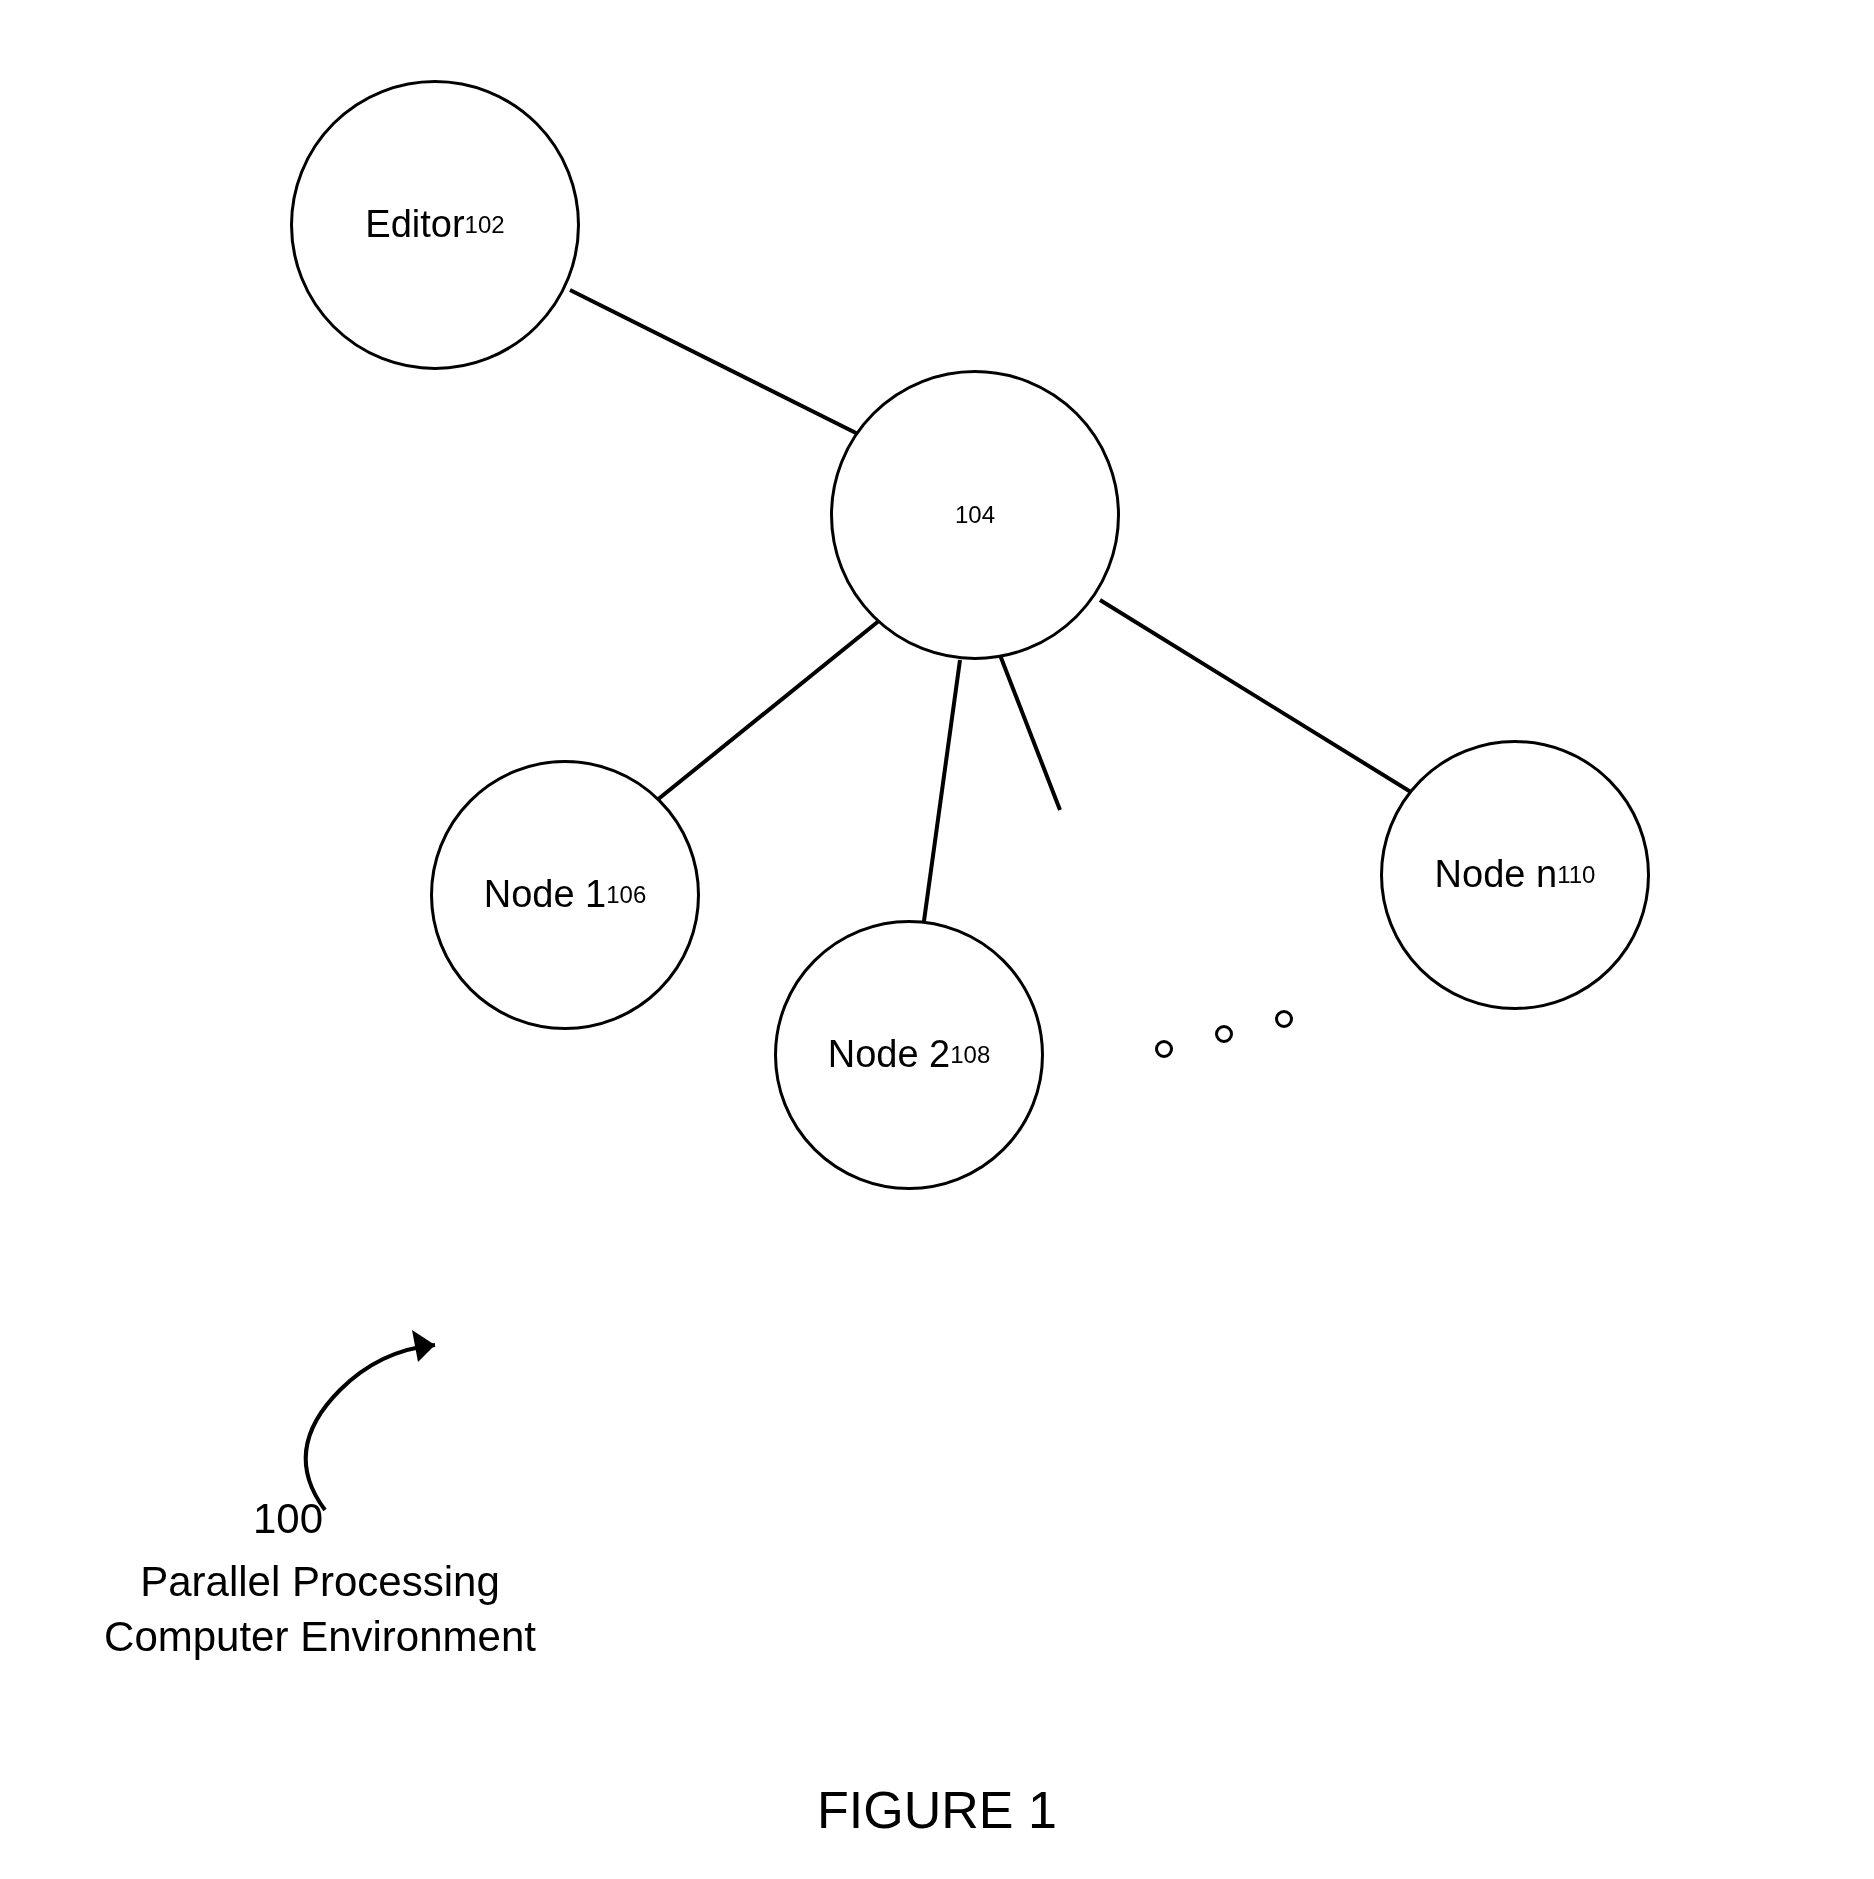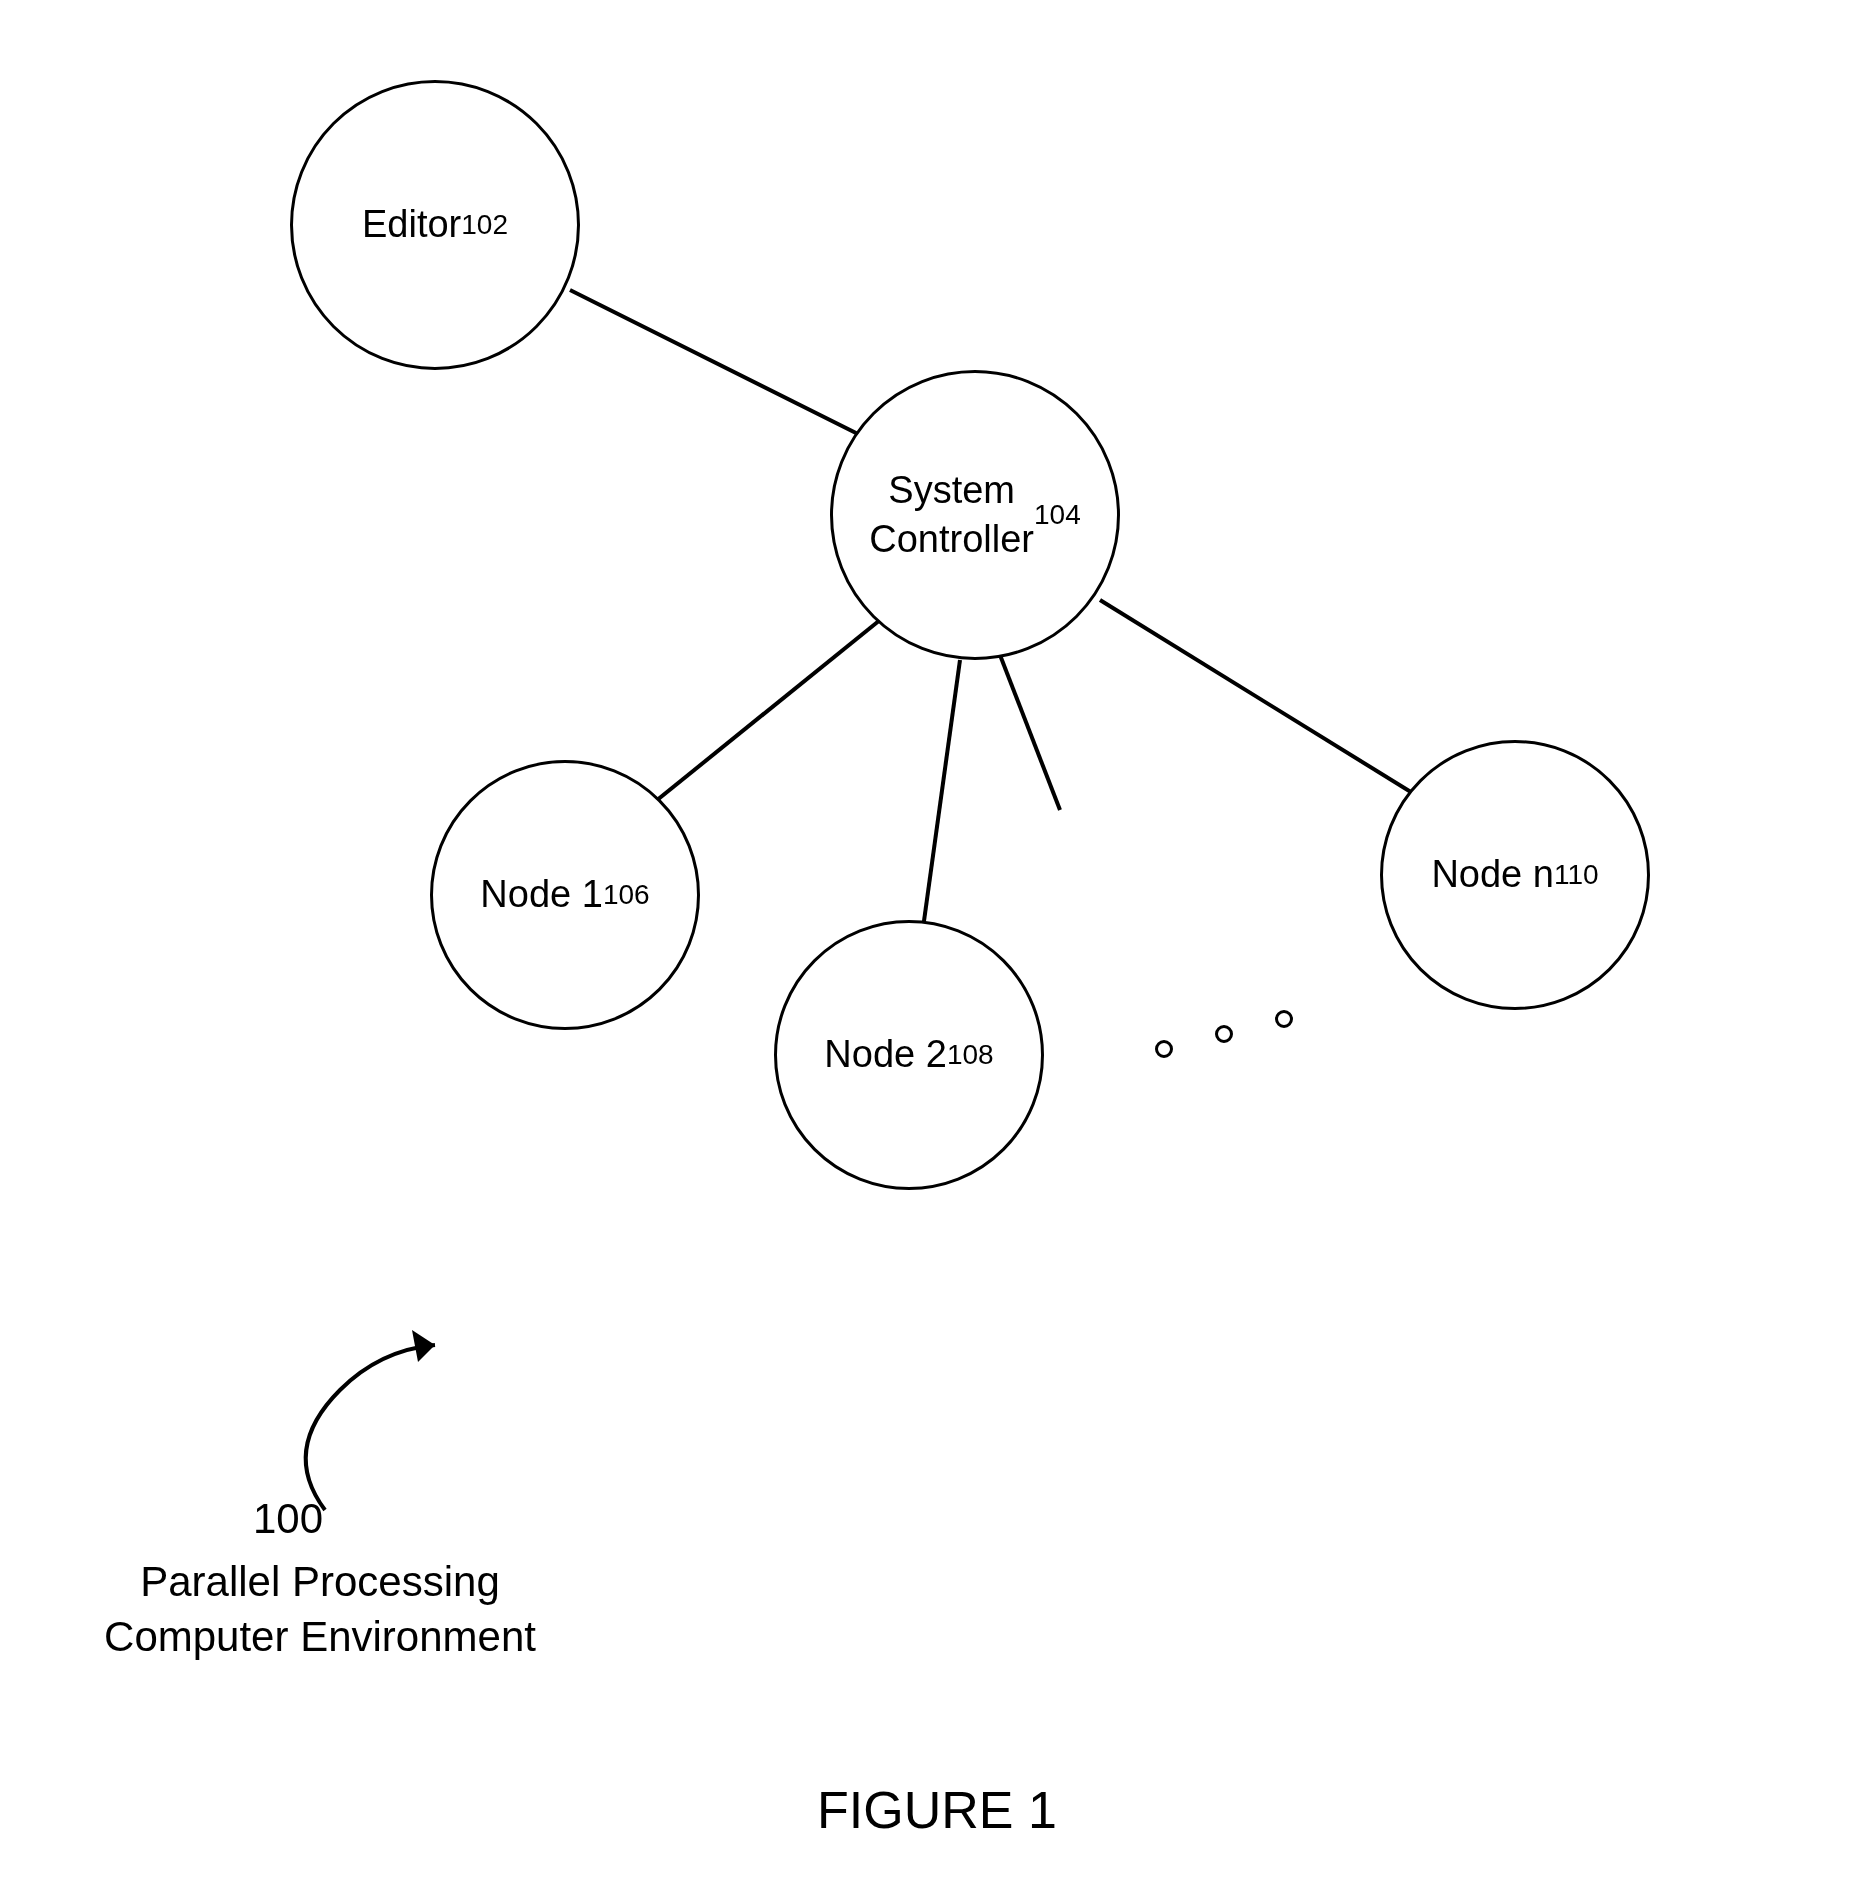--- a/index.html
+++ b/index.html
@@ -28,21 +28,21 @@
       justify-content: center;
       align-items: center;
       text-align: center;
       background: white;
     }
     .node-label {
       font-size: 38px;
       line-height: 1.3;
     }
     .node-number {
-      font-size: 28px;
+      font-size: 24px;
       line-height: 1.3;
     }
     .ellipsis-dot {
       position: absolute;
       width: 18px;
       height: 18px;
       border: 3px solid #000;
       border-radius: 50%;
       background: white;
     }
@@ -83,22 +83,20 @@
 
     <line x1="1000" y1="655" x2="1060" y2="810" stroke="#000" stroke-width="4"></line>
   </svg>
 
   <div class="node" style="left:290px; top:80px; width:290px; height:290px;">
     <div class="node-label">Editor</div>
     <div class="node-number">102</div>
   </div>
 
   <div class="node" style="left:830px; top:370px; width:290px; height:290px;">
-    <div class="node-label" style="white-space:pre-line">System
-Controller</div>
     <div class="node-number">104</div>
   </div>
 
   <div class="node" style="left:430px; top:760px; width:270px; height:270px;">
     <div class="node-label">Node 1</div>
     <div class="node-number">106</div>
   </div>
 
   <div class="node" style="left:774px; top:920px; width:270px; height:270px;">
     <div class="node-label">Node 2</div>

